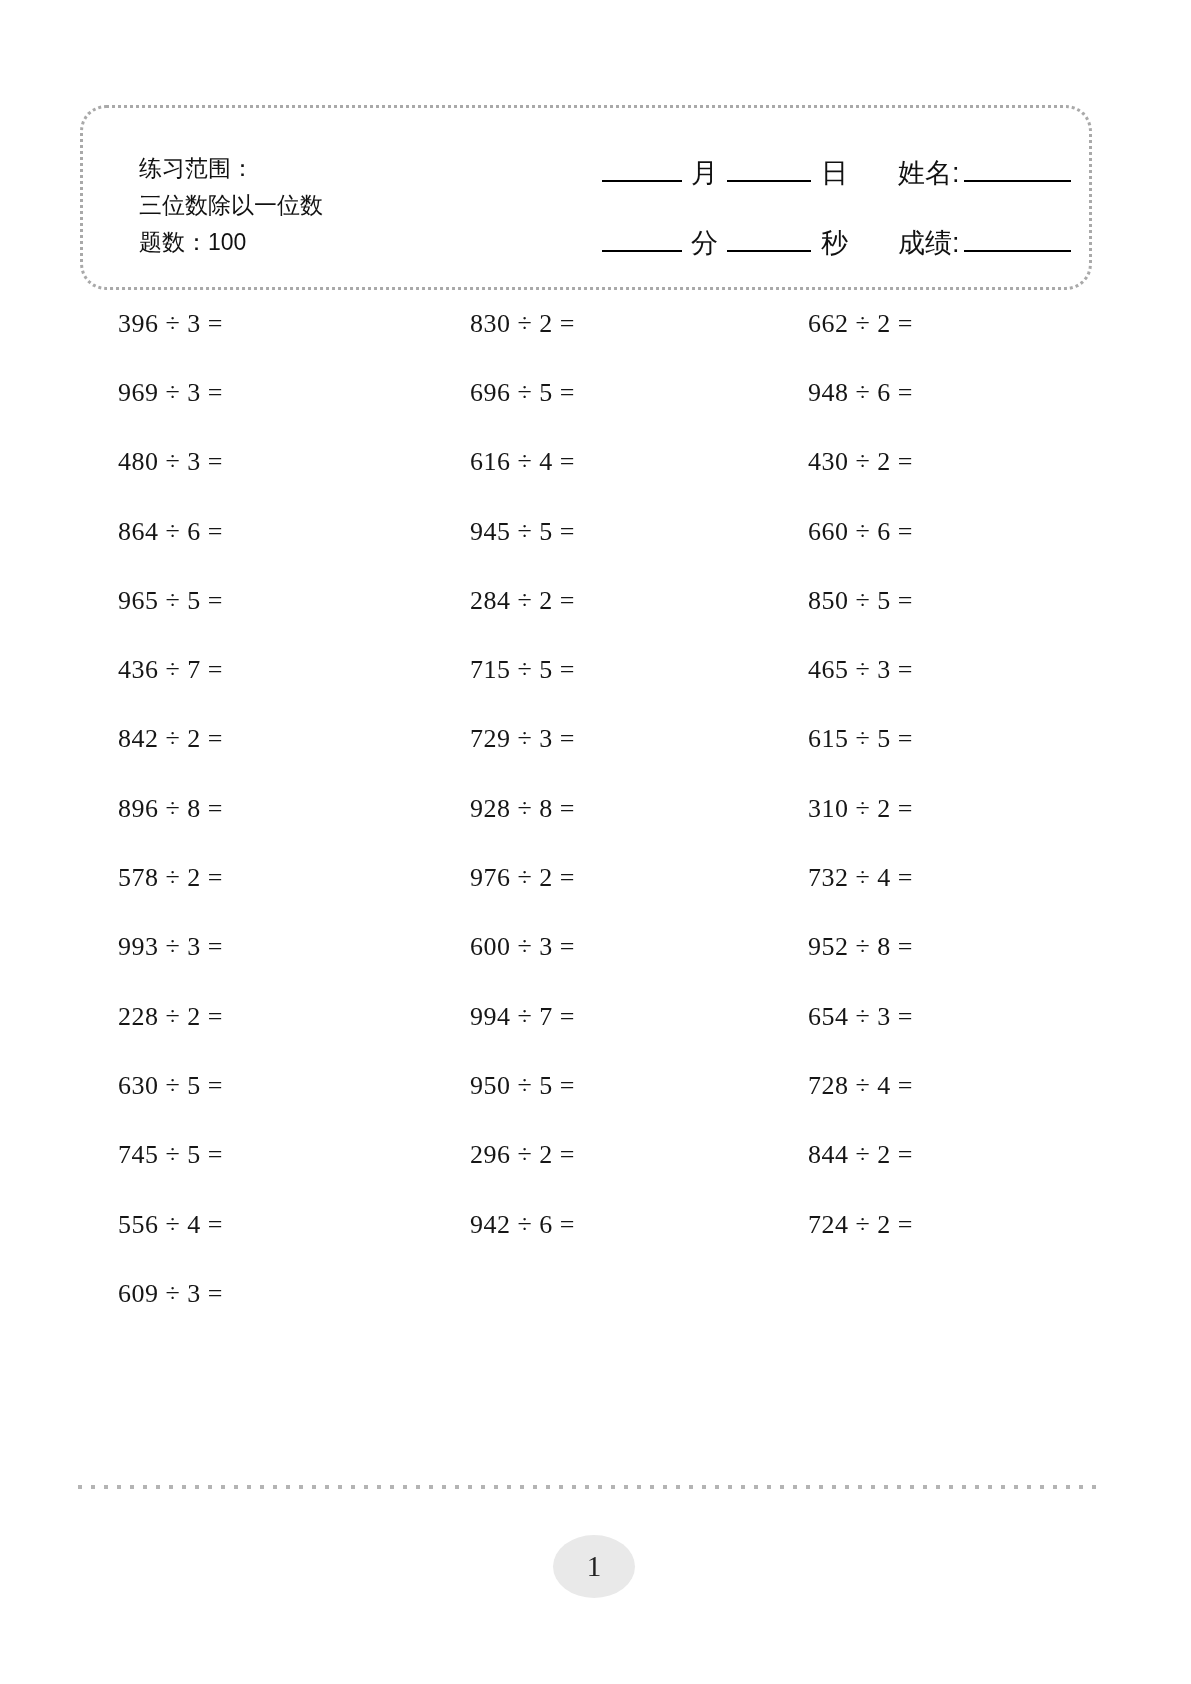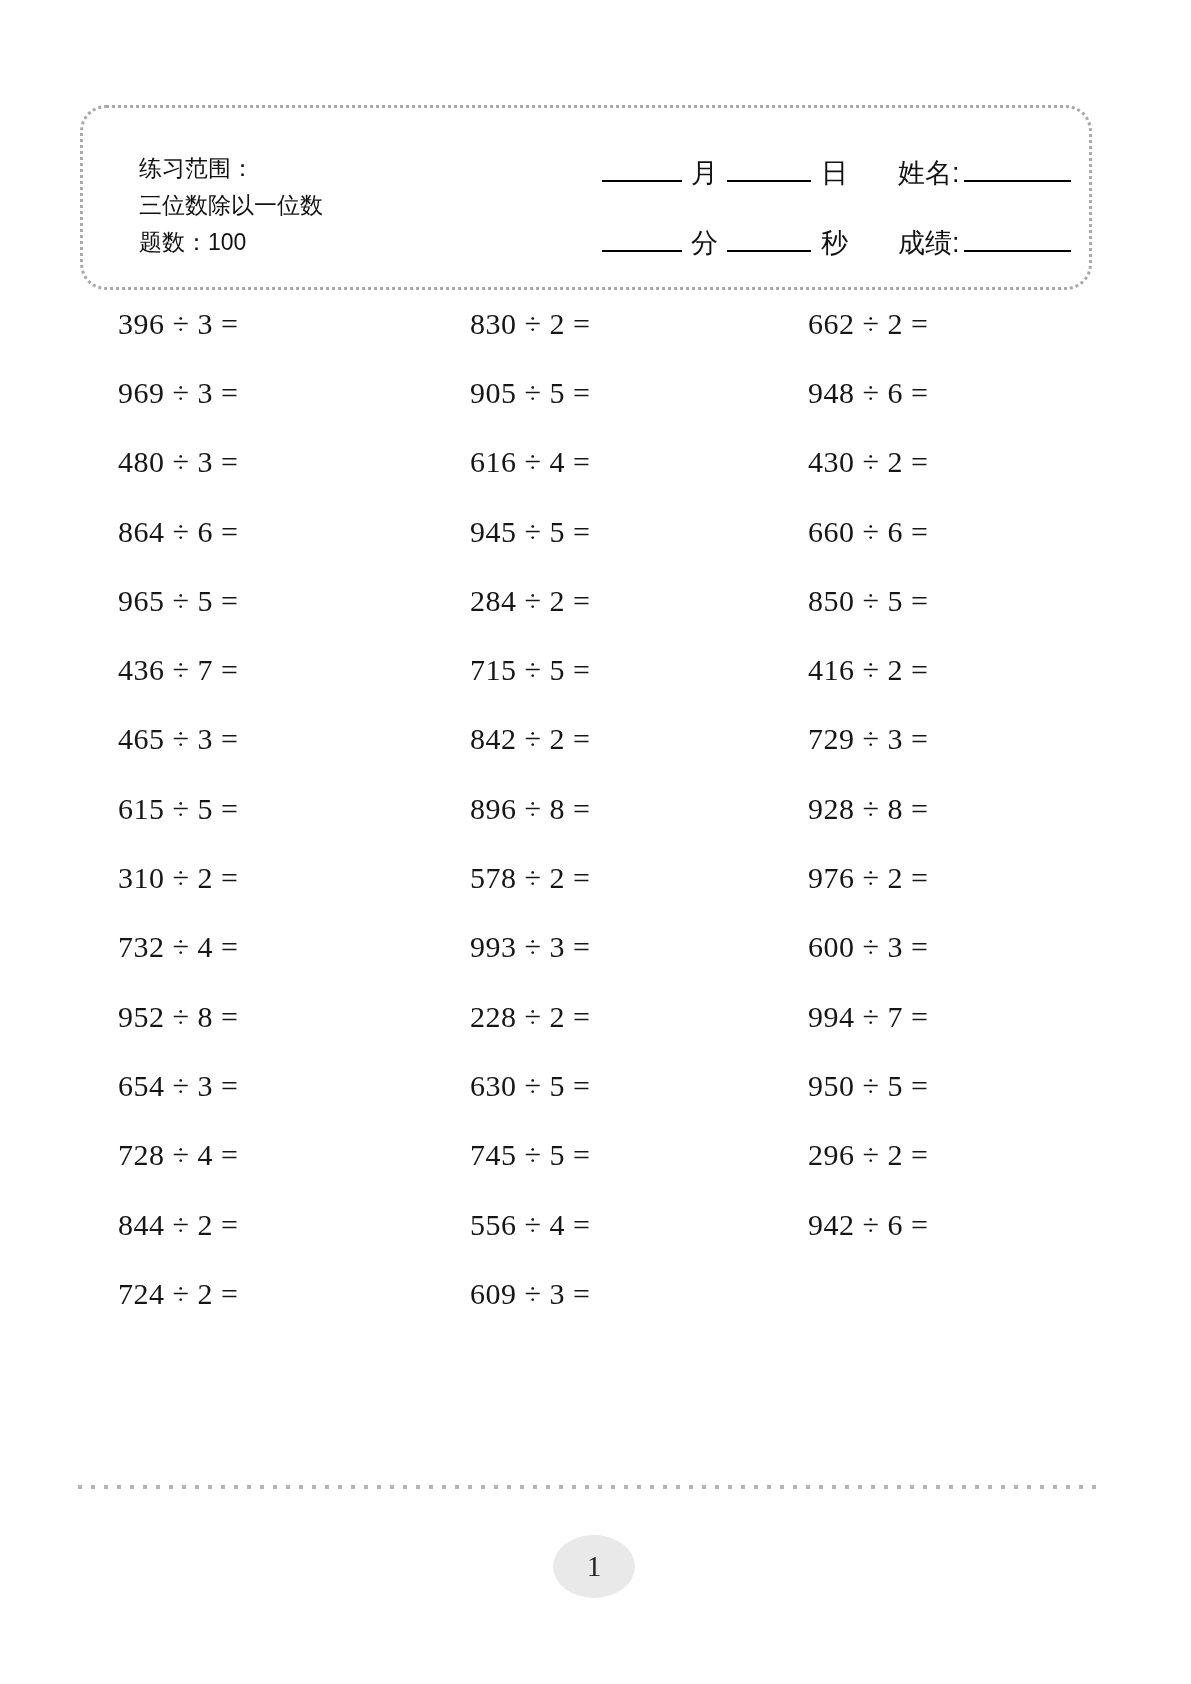--- a/index.html
+++ b/index.html
@@ -66,21 +66,21 @@
   .problems-grid {
     position: absolute;
     left: 118px;
     top: 289px;
     width: 982px;
     display: grid;
     grid-template-columns: 352px 338px 1fr;
     grid-auto-rows: 69.3px;
     align-items: center;
     font-family: "Liberation Serif", serif;
-    font-size: 30px;
+    font-size: 26px;
     color: #161616;
   }
   .problem {
     white-space: nowrap;
     letter-spacing: 0.5px;
   }
 
   
   .footer-divider {
     position: absolute;
@@ -126,34 +126,33 @@
       <span class="blank w80"></span><span>分</span><span class="blank w84"></span><span>秒</span><span class="label-gap">成绩:</span><span class="blank w107"></span>
     </div>
   </div>
 </div>
 
 <div class="problems-grid">
     <div class="problem">396 ÷ 3 =</div>
     <div class="problem">830 ÷ 2 =</div>
     <div class="problem">662 ÷ 2 =</div>
     <div class="problem">969 ÷ 3 =</div>
-    <div class="problem">905 ÷ 5 =</div>
+    <div class="problem">696 ÷ 5 =</div>
     <div class="problem">948 ÷ 6 =</div>
     <div class="problem">480 ÷ 3 =</div>
     <div class="problem">616 ÷ 4 =</div>
     <div class="problem">430 ÷ 2 =</div>
     <div class="problem">864 ÷ 6 =</div>
     <div class="problem">945 ÷ 5 =</div>
     <div class="problem">660 ÷ 6 =</div>
     <div class="problem">965 ÷ 5 =</div>
     <div class="problem">284 ÷ 2 =</div>
     <div class="problem">850 ÷ 5 =</div>
     <div class="problem">436 ÷ 7 =</div>
     <div class="problem">715 ÷ 5 =</div>
-    <div class="problem">416 ÷ 2 =</div>
     <div class="problem">465 ÷ 3 =</div>
     <div class="problem">842 ÷ 2 =</div>
     <div class="problem">729 ÷ 3 =</div>
     <div class="problem">615 ÷ 5 =</div>
     <div class="problem">896 ÷ 8 =</div>
     <div class="problem">928 ÷ 8 =</div>
     <div class="problem">310 ÷ 2 =</div>
     <div class="problem">578 ÷ 2 =</div>
     <div class="problem">976 ÷ 2 =</div>
     <div class="problem">732 ÷ 4 =</div>

